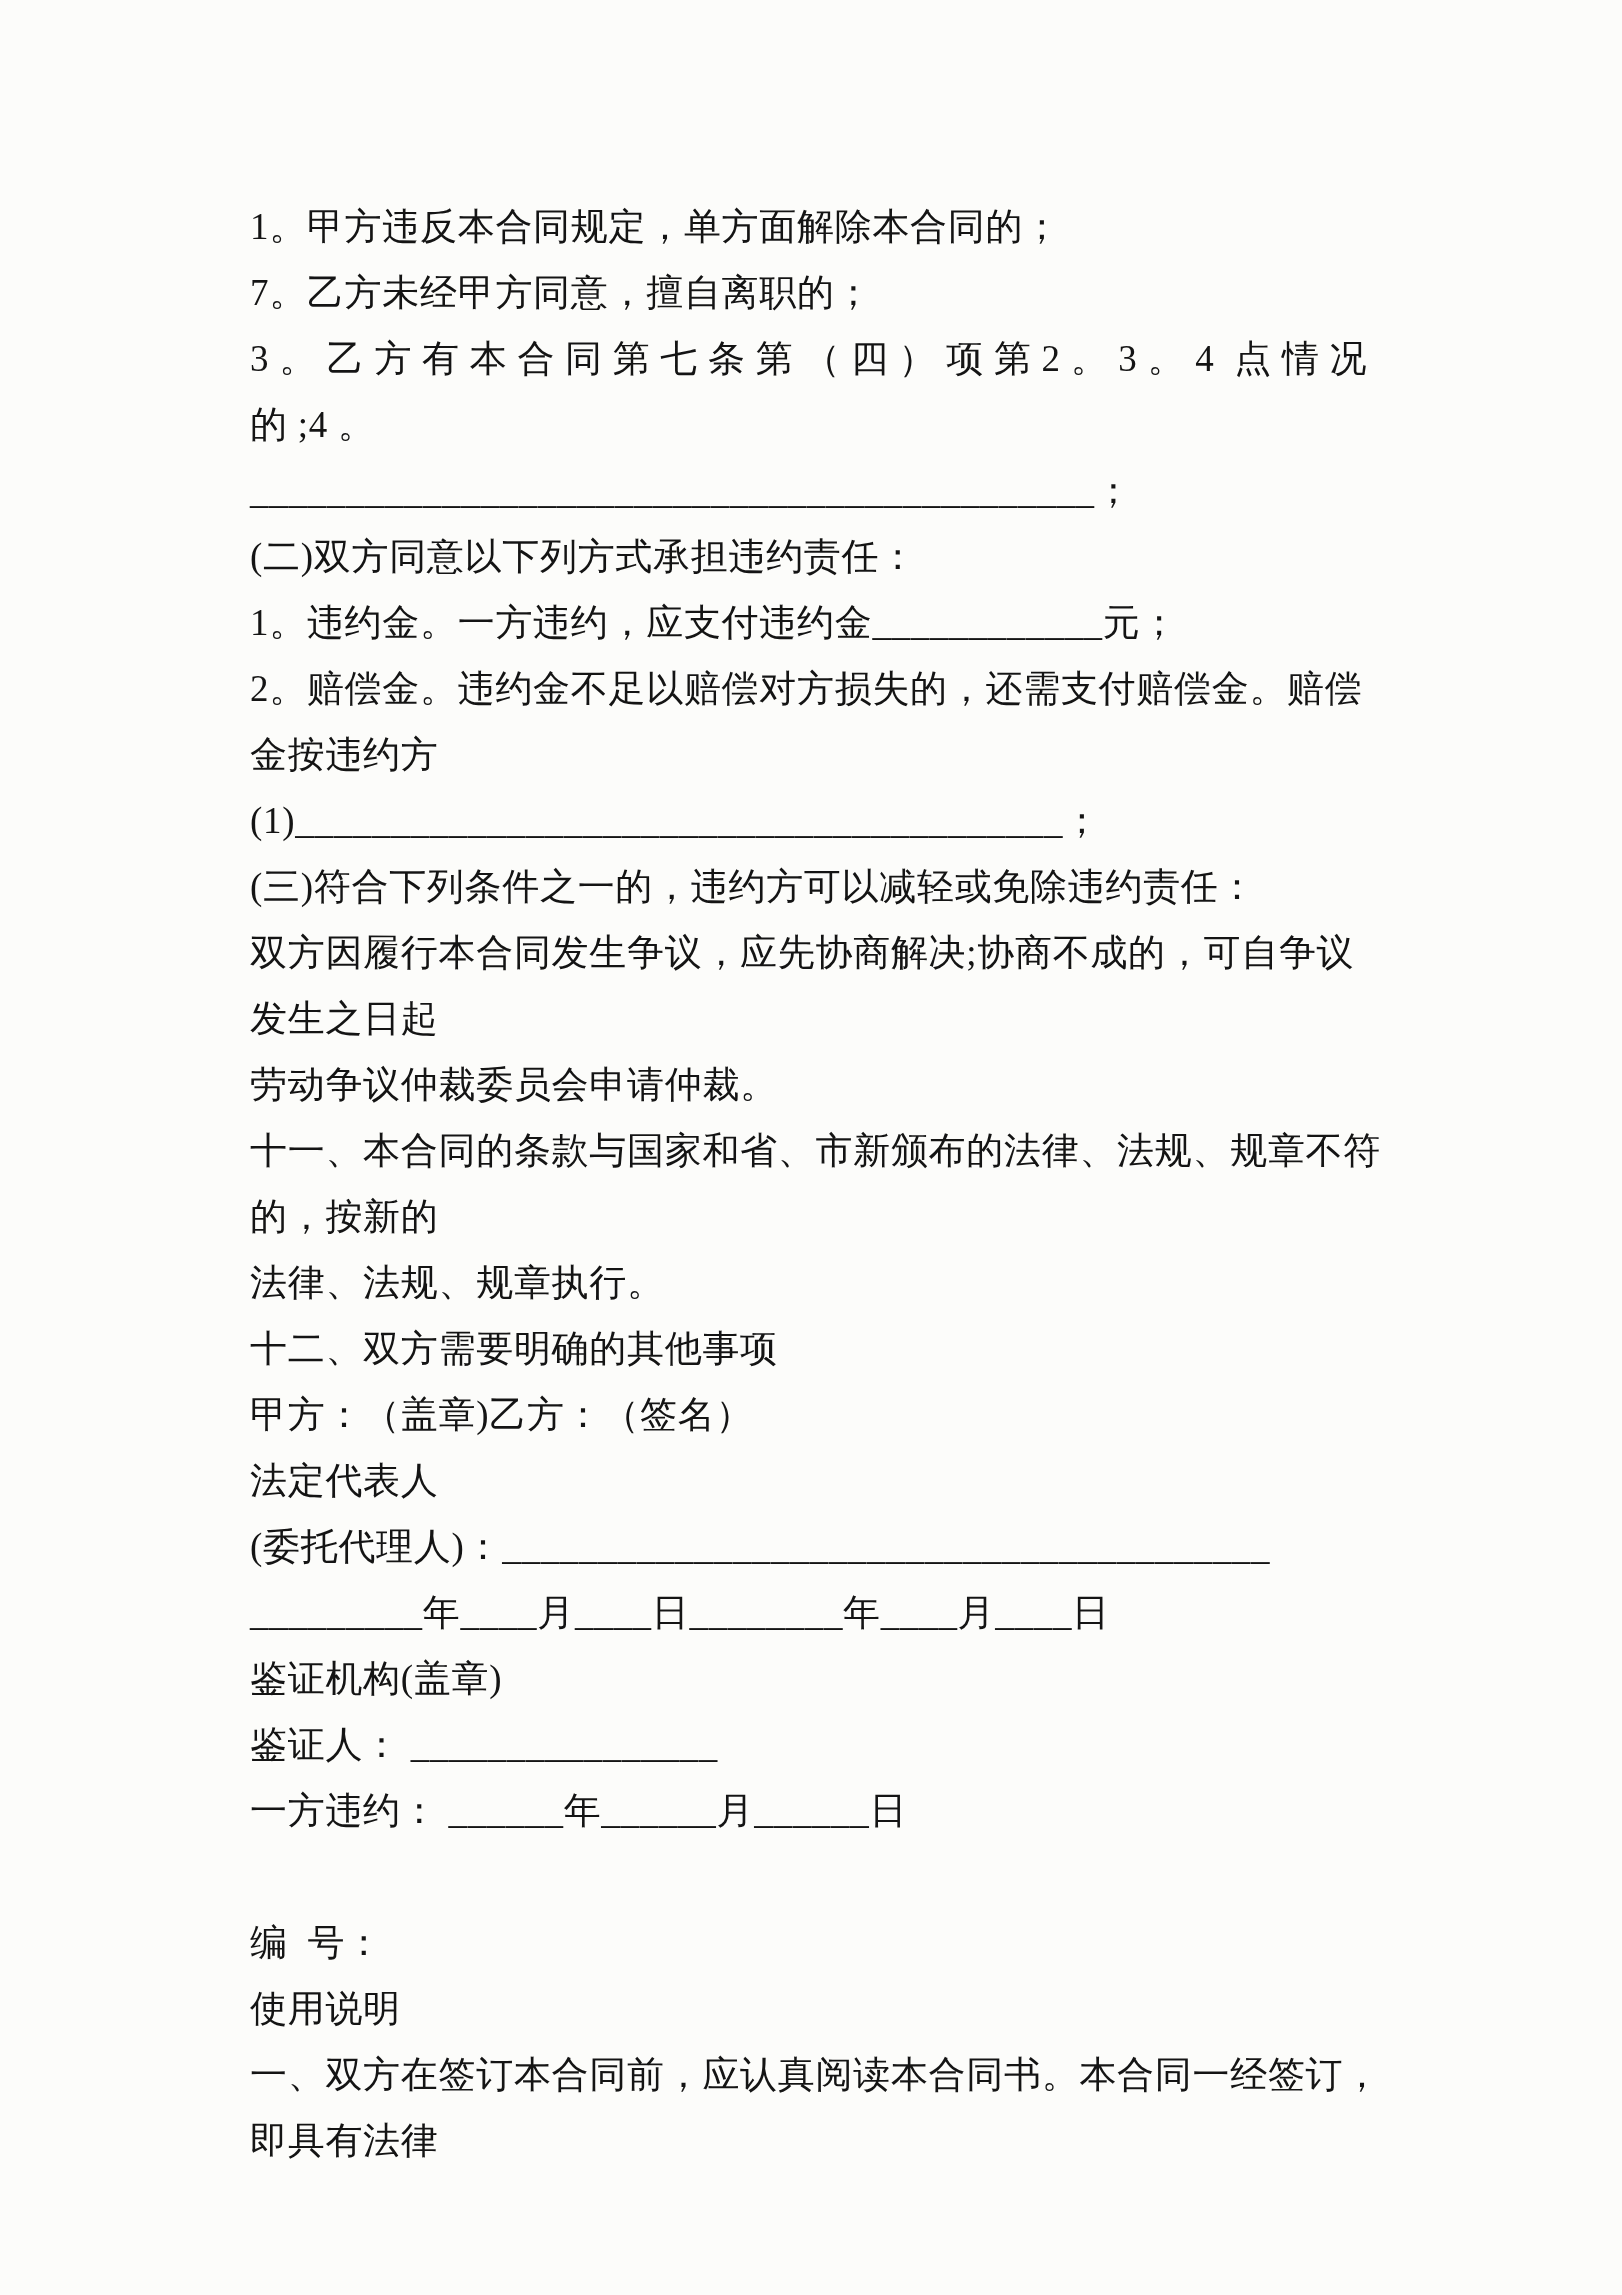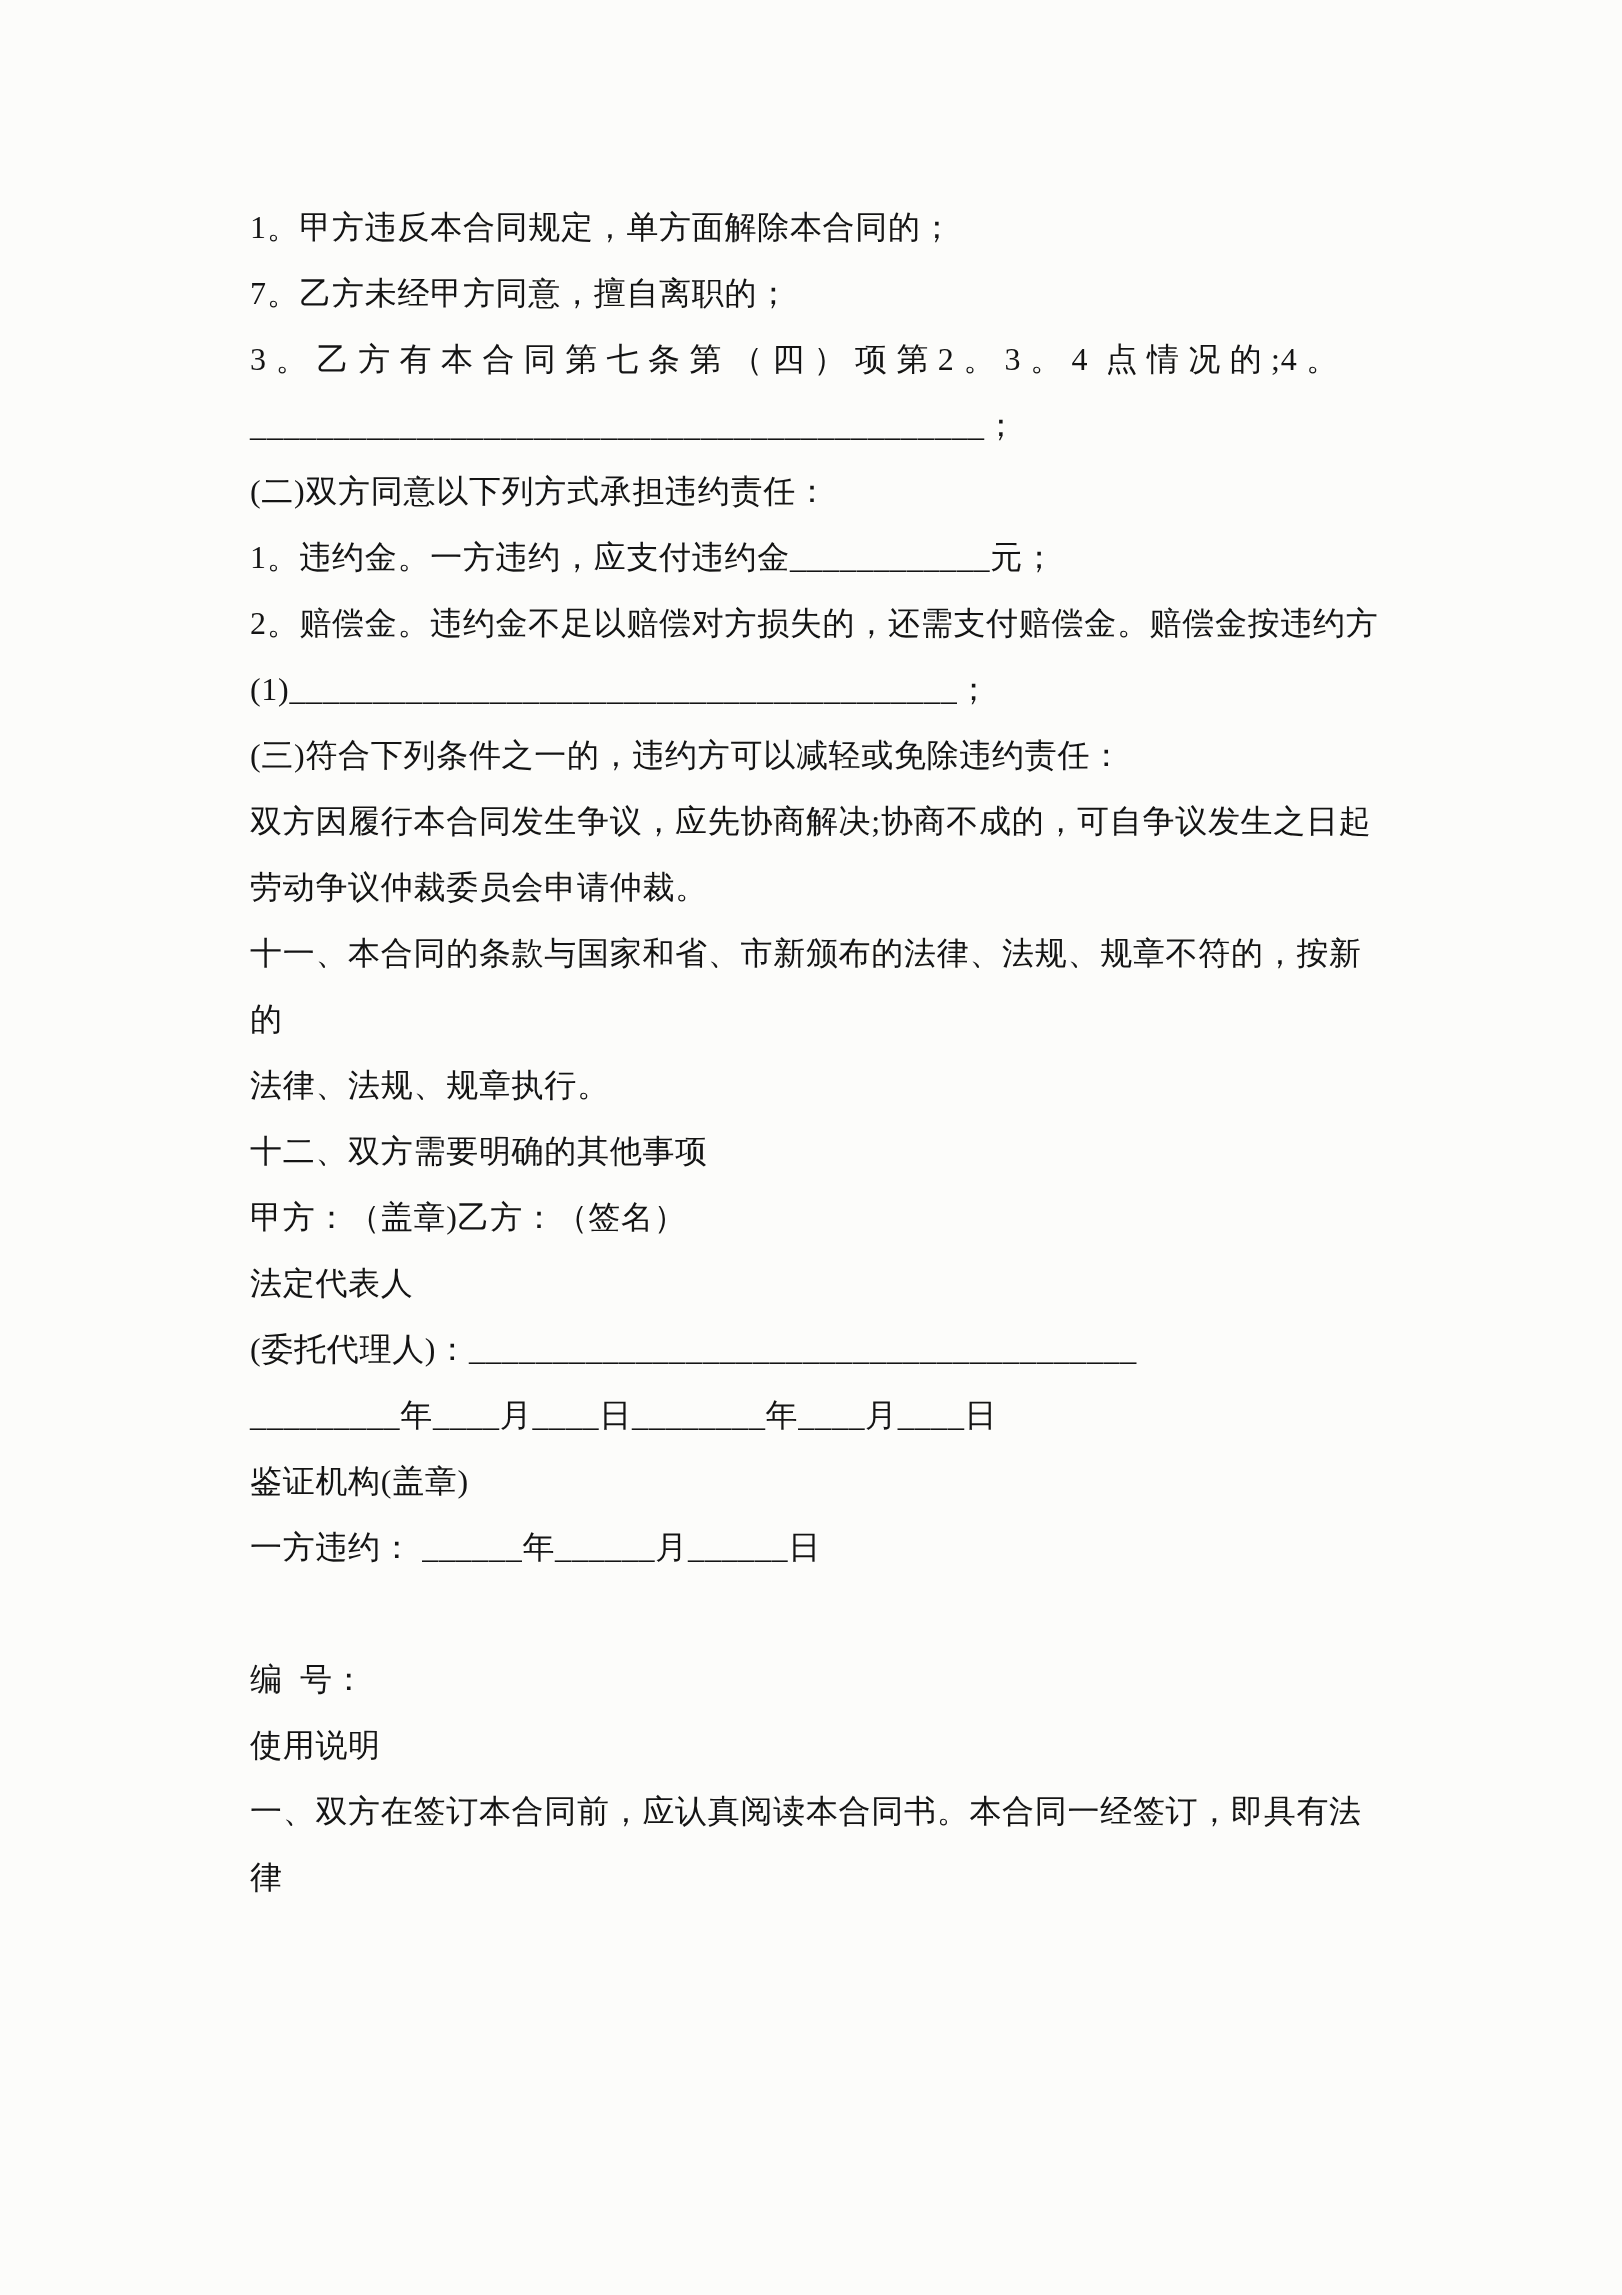--- a/index.html
+++ b/index.html
@@ -14,21 +14,21 @@
     position: relative;
     width: 1623px;
     height: 2295px;
     margin: 0 auto;
     background: #fcfcfa;
     color: #141414;
     box-sizing: border-box;
     padding: 194px 236px 0 250px;
   }
   .doc-line {
-    font-size: 32px;
+    font-size: 37px;
     line-height: 66px;
     letter-spacing: 0.7px;
     white-space: pre-wrap;
     word-break: break-all;
   }
   .doc-line.bold {
     font-weight: normal;
   }
   .doc-line.gap-before {
     margin-top: 66px;
@@ -50,18 +50,19 @@
   <div class="doc-line">双方因履行本合同发生争议，应先协商解决;协商不成的，可自争议发生之日起</div>
   <div class="doc-line">劳动争议仲裁委员会申请仲裁。</div>
   <div class="doc-line">十一、本合同的条款与国家和省、市新颁布的法律、法规、规章不符的，按新的</div>
   <div class="doc-line">法律、法规、规章执行。</div>
   <div class="doc-line">十二、双方需要明确的其他事项</div>
   <div class="doc-line">甲方：（盖章)乙方：（签名）</div>
   <div class="doc-line">法定代表人</div>
   <div class="doc-line">(委托代理人)：________________________________________</div>
   <div class="doc-line bold">_________年____月____日________年____月____日</div>
   <div class="doc-line">鉴证机构(盖章)</div>
+  <div class="doc-line">鉴证人： ________________</div>
   <div class="doc-line">一方违约： ______年______月______日</div>
   <div class="doc-line gap-before">编  号：</div>
   <div class="doc-line">使用说明</div>
   <div class="doc-line">一、双方在签订本合同前，应认真阅读本合同书。本合同一经签订，即具有法律</div>
 </div>
 
 
 </body></html>

